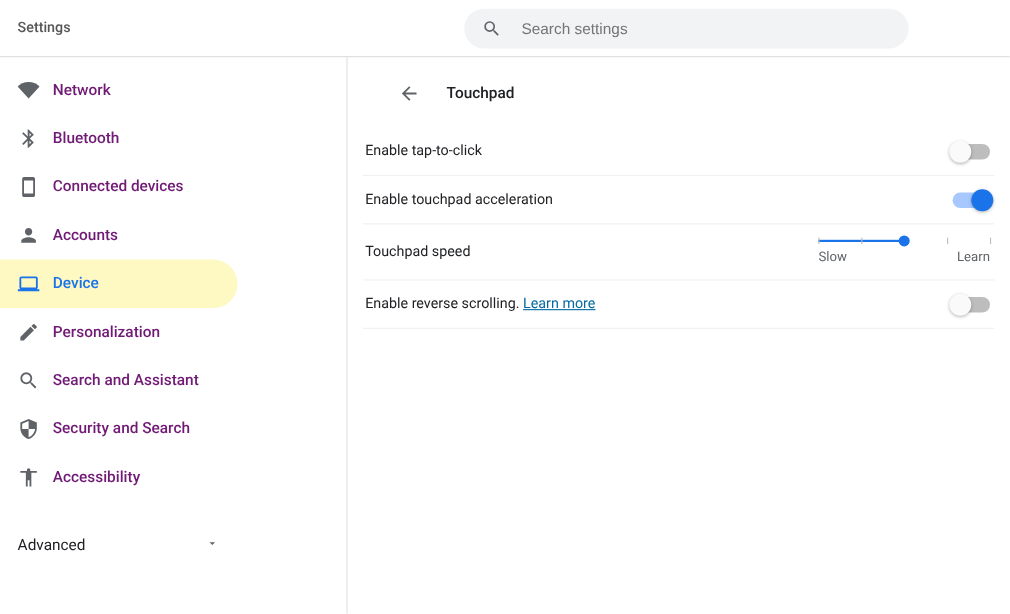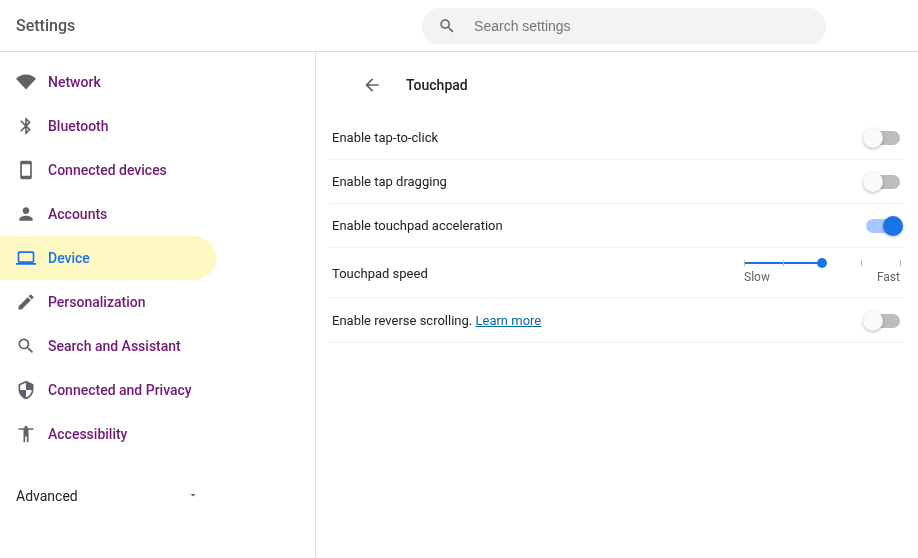--- a/index.html
+++ b/index.html
@@ -1,19 +1,19 @@
 <!DOCTYPE html>
 <html><head>
   <meta charset="utf-8">
   <style>
     * { margin: 0; padding: 0; box-sizing: border-box; }
     body { font-family: Roboto, Arial, sans-serif; background: white; width: 918px; height: 558px; overflow: hidden; }
 
     .header { height: 52px; display: flex; align-items: center; padding: 0 16px; border-bottom: 1px solid #ddd; }
-    .header-title { font-size: 16px; color: #565656; font-weight: 500; }
+    .header-title { font-size: 13px; color: #565656; font-weight: 500; }
     .search-container { margin-left: auto; margin-right: 76px; width: 404px; height: 36px; background: #f1f3f4; border-radius: 18px; display: flex; align-items: center; padding: 0 16px; }
     .search-container svg { width: 20px; height: 20px; fill: #5f6368; }
     .search-input { border: none; background: transparent; outline: none; margin-left: 18px; font-size: 14px; color: #5f6368; width: 100%; }
 
     .container { display: flex; height: calc(558px - 52px); }
 
     .sidebar { width: 316px; border-right: 1px solid #e0e0e0; padding-top: 8px; display: flex; flex-direction: column; }
     .sidebar-item { display: flex; align-items: center; height: 44px; padding: 0 16px; cursor: pointer; color: #701a75; font-size: 14px; }
     .sidebar-item .icon { width: 20px; height: 20px; fill: #5f6368; margin-right: 12px; display: inline-flex; align-items: center; justify-content: center; color: #5f6368; }
     .sidebar-item.active { background: #fef9c3; color: #1a73e8; border-radius: 0 22px 22px 0; max-width: 216px; }
@@ -126,21 +126,21 @@
         </span>
       <span class="label">Search and Assistant</span>
     </div>
 
     <div class="sidebar-item">
       <span class="icon">
           <svg viewBox="0 0 24 24" width="20" height="20">
             <path d="M12 1L3 5v6c0 5.55 3.84 10.74 9 12 5.16-1.26 9-6.45 9-12V5l-9-4zm0 11h7c-.53 4.12-3.28 7.79-7 8.94V12H5V6.3l7-3.11V12z"></path>
           </svg>
         </span>
-      <span class="label">Connected and Privacy</span>
+      <span class="label">Security and Search</span>
     </div>
 
 
     <div class="sidebar-item">
       <span class="icon">
           <svg viewBox="0 0 24 24" width="20" height="20">
             <path d="M12 2a2 2 0 110 4 2 2 0 010-4zm9 5h-6v15h-2v-7h-2v7H9V7H3V5h18v2z"></path>
           </svg>
         </span>
       <span class="label">Accessibility</span>
@@ -163,26 +163,20 @@
     </div>
 
     <div class="section">
       <div class="setting-row">
         <span class="setting-label">Enable tap-to-click</span>
         <div class="toggle">
             <div class="knob"></div>
           </div>
       </div>
 
-      <div class="setting-row">
-        <span class="setting-label">Enable tap dragging</span>
-        <div class="toggle">
-            <div class="knob"></div>
-          </div>
-      </div>
 
       <div class="setting-row">
         <span class="setting-label">Enable touchpad acceleration</span>
         <div class="toggle on">
             <div class="knob"></div>
           </div>
       </div>
 
       <div class="setting-row">
         <span class="setting-label">Touchpad speed</span>
@@ -192,21 +186,21 @@
               <div class="slider-tick" style="left:0%"></div>
               <div class="slider-tick" style="left:25%"></div>
               <div class="slider-tick" style="left:50%"></div>
               <div class="slider-tick" style="left:75%"></div>
               <div class="slider-tick" style="left:100%"></div>
             </div>
             <div class="slider-thumb"></div>
           </div>
           <div class="slider-labels">
             <span>Slow</span>
-            <span>Fast</span>
+            <span>Learn</span>
           </div>
         </div>
       </div>
 
       <div class="setting-row">
         <span class="setting-label">
           <span>Enable reverse scrolling.</span>
           <a class="learn-more">Learn more</a>
         </span>
         <div class="toggle">

